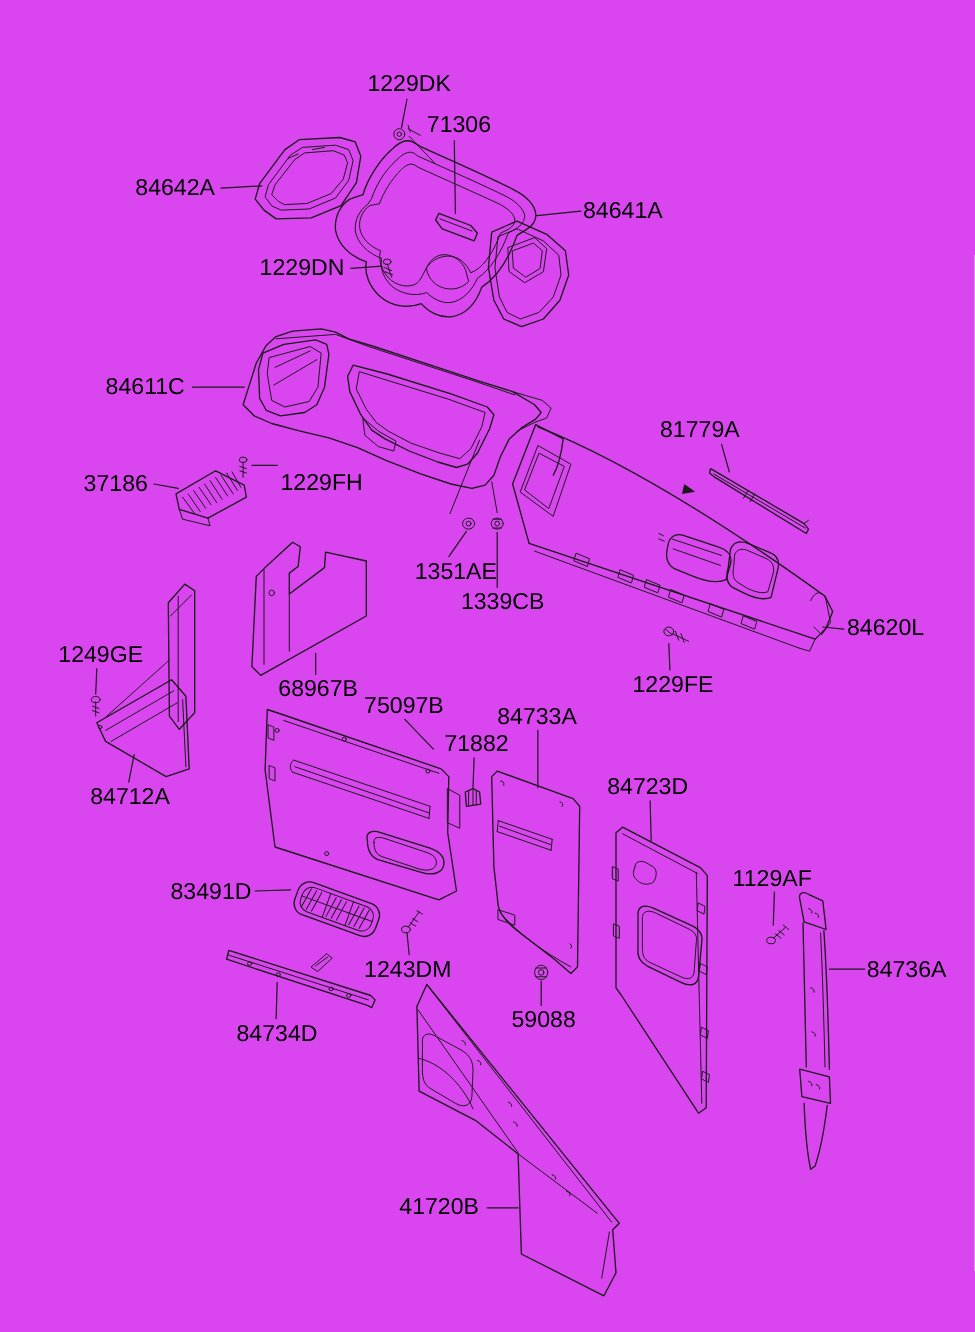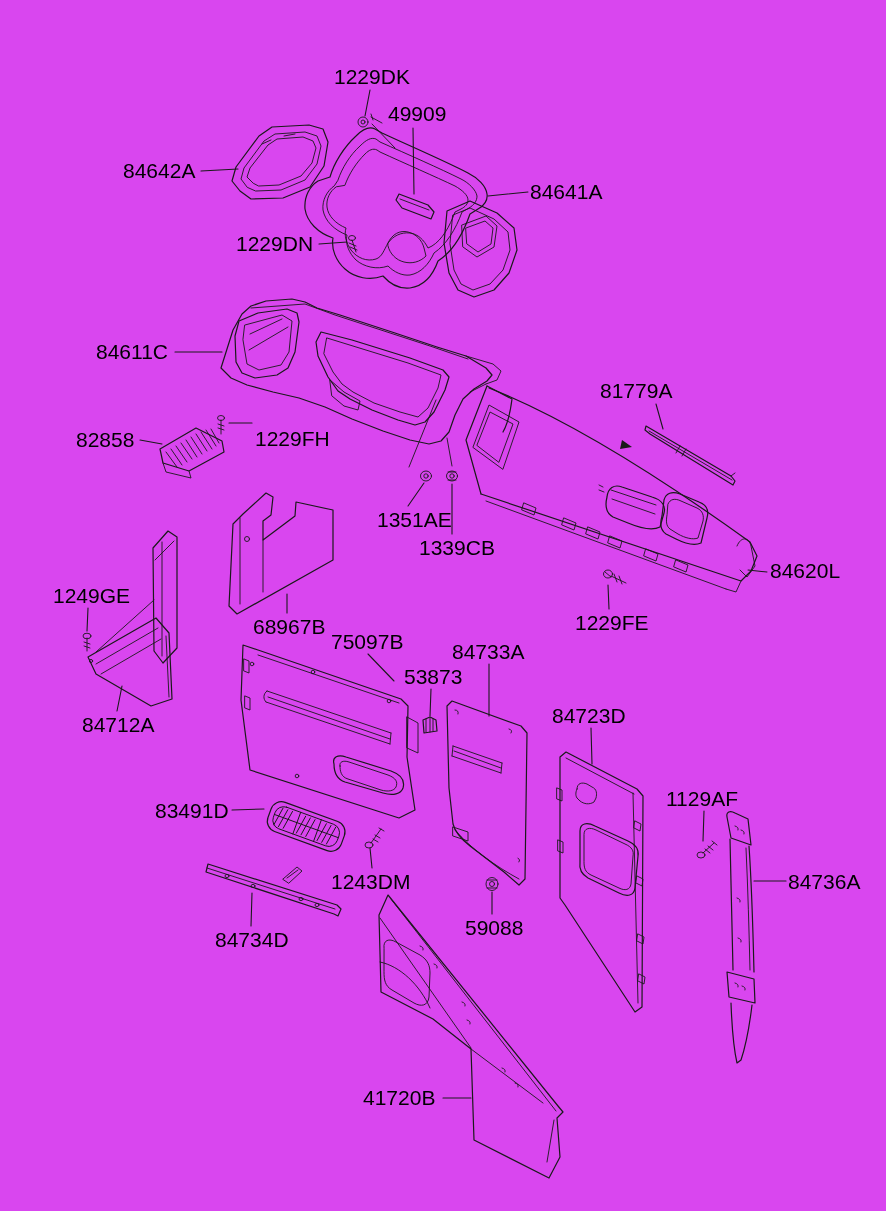--- a/index.html
+++ b/index.html
@@ -253,36 +253,36 @@
     <line class="leader" x1="372" y1="868" x2="370" y2="848"></line>
     <line class="leader" x1="251" y1="926" x2="252" y2="893"></line>
     <line class="leader" x1="492" y1="914" x2="492" y2="892"></line>
     <line class="leader" x1="704" y1="811" x2="703" y2="841"></line>
     <line class="leader" x1="786" y1="881" x2="754" y2="881"></line>
     <line class="leader" x1="443" y1="1098" x2="471" y2="1098"></line>
   </g>
 </svg>
 
   <div class="plabel" style="left:334px;top:65px">1229DK</div>
-  <div class="plabel" style="left:388px;top:102px">49909</div>
+  <div class="plabel" style="left:388px;top:102px">71306</div>
   <div class="plabel" style="left:123px;top:159px">84642A</div>
   <div class="plabel" style="left:530px;top:180px">84641A</div>
   <div class="plabel" style="left:236px;top:232px">1229DN</div>
   <div class="plabel" style="left:96px;top:340px">84611C</div>
   <div class="plabel" style="left:255px;top:427px">1229FH</div>
-  <div class="plabel" style="left:76px;top:428px">82858</div>
+  <div class="plabel" style="left:76px;top:428px">37186</div>
   <div class="plabel" style="left:600px;top:379px">81779A</div>
   <div class="plabel" style="left:377px;top:508px">1351AE</div>
   <div class="plabel" style="left:419px;top:536px">1339CB</div>
   <div class="plabel" style="left:770px;top:559px">84620L</div>
   <div class="plabel" style="left:575px;top:611px">1229FE</div>
   <div class="plabel" style="left:53px;top:584px">1249GE</div>
   <div class="plabel" style="left:253px;top:615px">68967B</div>
   <div class="plabel" style="left:331px;top:630px">75097B</div>
-  <div class="plabel" style="left:404px;top:665px">53873</div>
+  <div class="plabel" style="left:404px;top:665px">71882</div>
   <div class="plabel" style="left:452px;top:640px">84733A</div>
   <div class="plabel" style="left:552px;top:704px">84723D</div>
   <div class="plabel" style="left:82px;top:713px">84712A</div>
   <div class="plabel" style="left:155px;top:799px">83491D</div>
   <div class="plabel" style="left:331px;top:870px">1243DM</div>
   <div class="plabel" style="left:215px;top:928px">84734D</div>
   <div class="plabel" style="left:465px;top:916px">59088</div>
   <div class="plabel" style="left:666px;top:787px">1129AF</div>
   <div class="plabel" style="left:788px;top:870px">84736A</div>
   <div class="plabel" style="left:363px;top:1086px">41720B</div>

